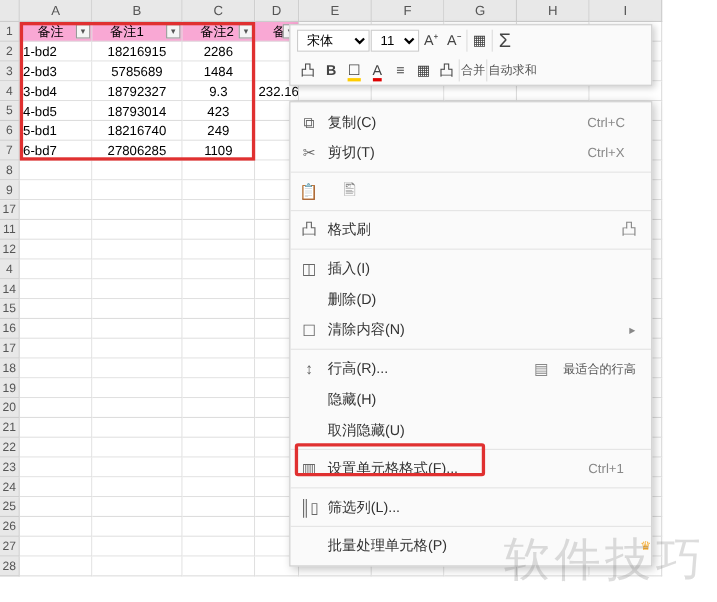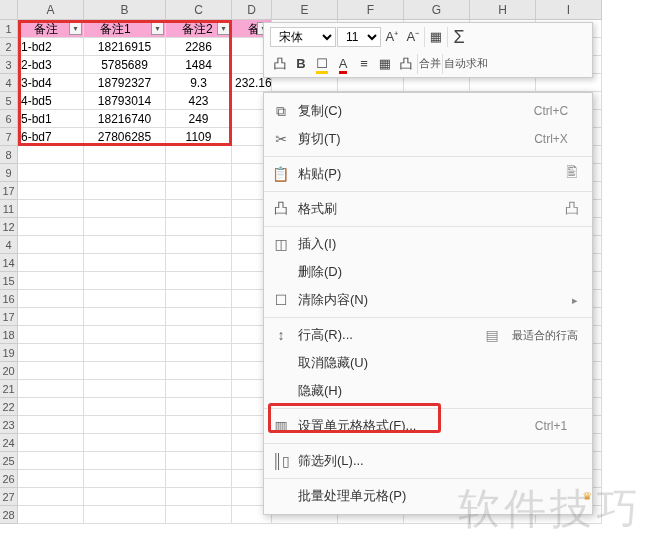--- a/index.html
+++ b/index.html
@@ -433,21 +433,20 @@
       <span class="sc">Ctrl+C</span>
     </div>
   <div class="mi">
       <span class="ico">✂</span>
       <span class="lbl">剪切(T)</span>
       <span class="sc">Ctrl+X</span>
     </div>
   <div class="msep"></div>
   <div class="mi">
       <span class="ico">📋</span>
-      <span class="lbl">粘贴(P)</span>
       <span class="ricon">🖺</span>
     </div>
   <div class="msep"></div>
   <div class="mi">
       <span class="ico">凸</span>
       <span class="lbl">格式刷</span>
       <span class="ricon">凸</span>
     </div>
   <div class="msep"></div>
   <div class="mi">
@@ -465,25 +464,25 @@
     </div>
   <div class="msep"></div>
   <div class="mi">
       <span class="ico">↕</span>
       <span class="lbl">行高(R)...</span>
       <span class="ricon">▤</span>
       <span class="mtb-lbl" style="width:80px">最适合的行高</span>
     </div>
   <div class="mi">
       <span class="ico"></span>
+      <span class="lbl">隐藏(H)</span>
+    </div>
+  <div class="mi">
+      <span class="ico"></span>
       <span class="lbl">取消隐藏(U)</span>
-    </div>
-  <div class="mi">
-      <span class="ico"></span>
-      <span class="lbl">隐藏(H)</span>
     </div>
   <div class="msep"></div>
   <div class="mi">
       <span class="ico">▥</span>
       <span class="lbl">设置单元格格式(F)...</span>
       <span class="sc">Ctrl+1</span>
     </div>
   <div class="msep"></div>
   <div class="mi">
       <span class="ico">║▯</span>

